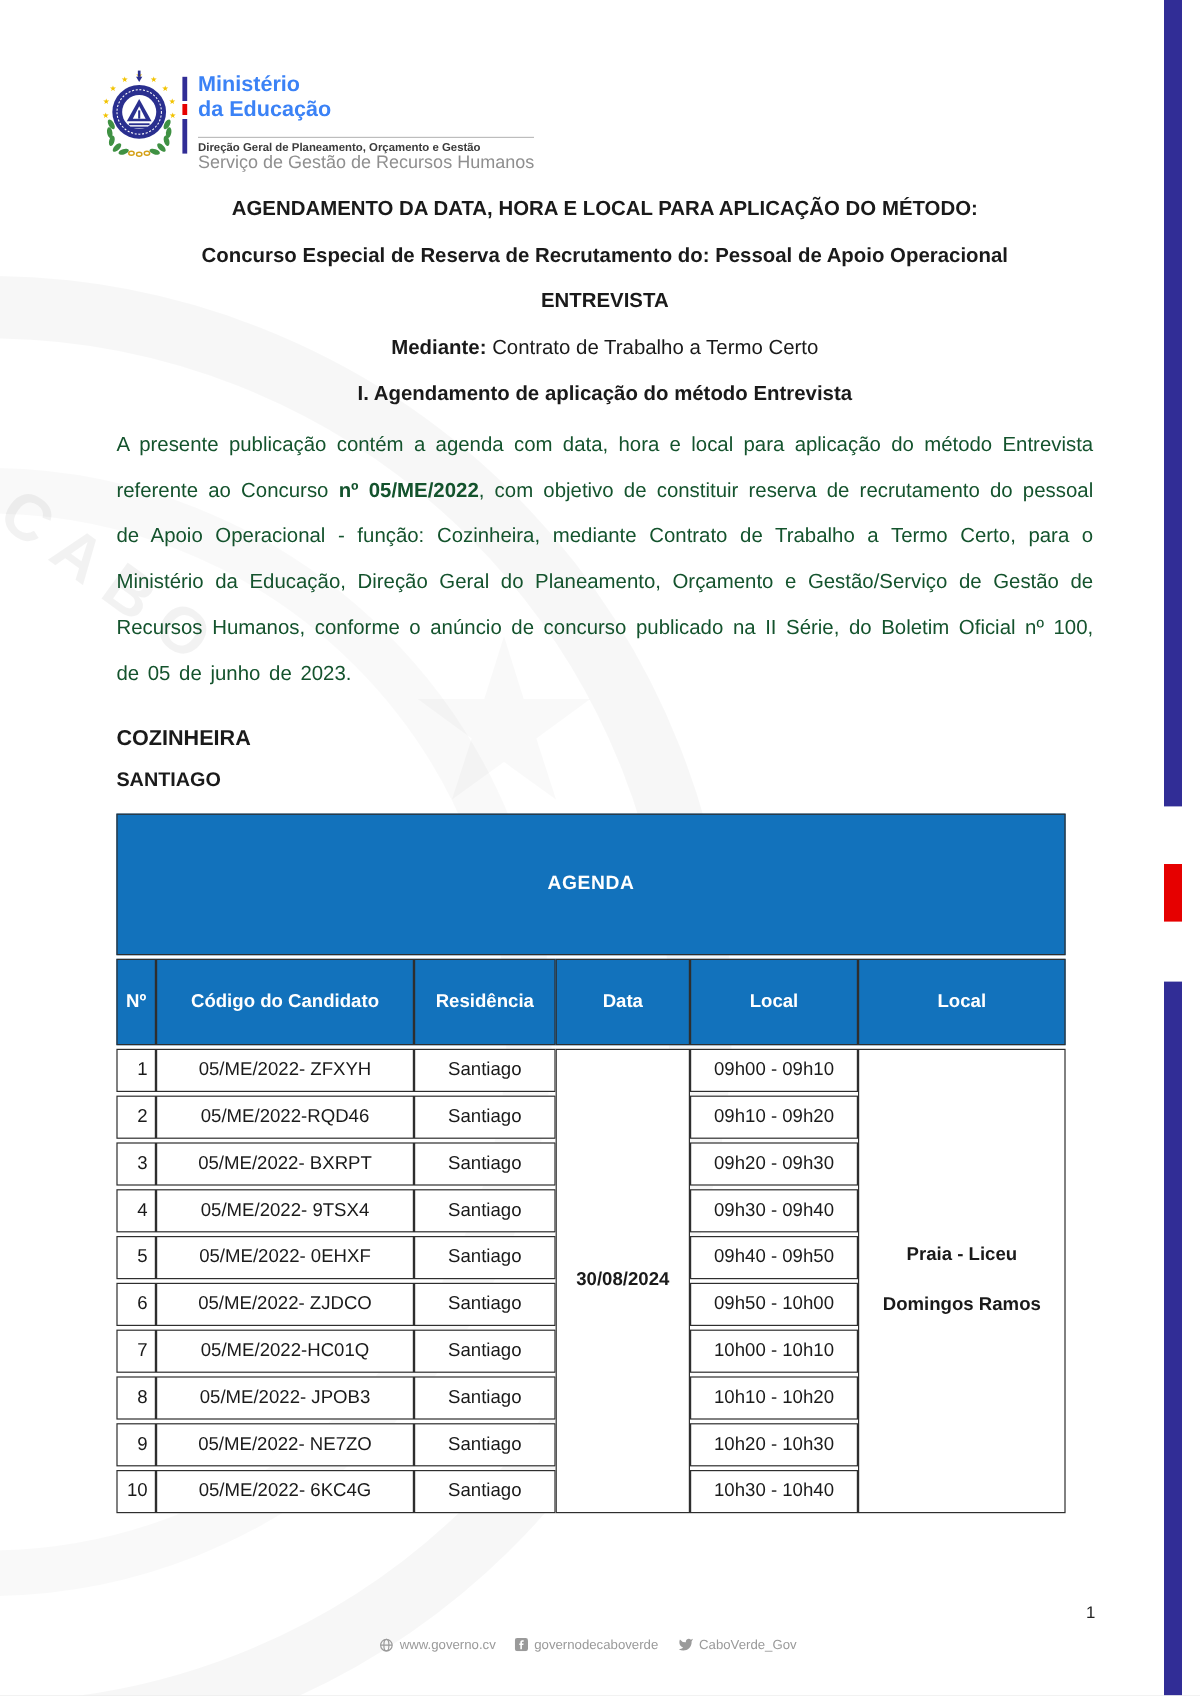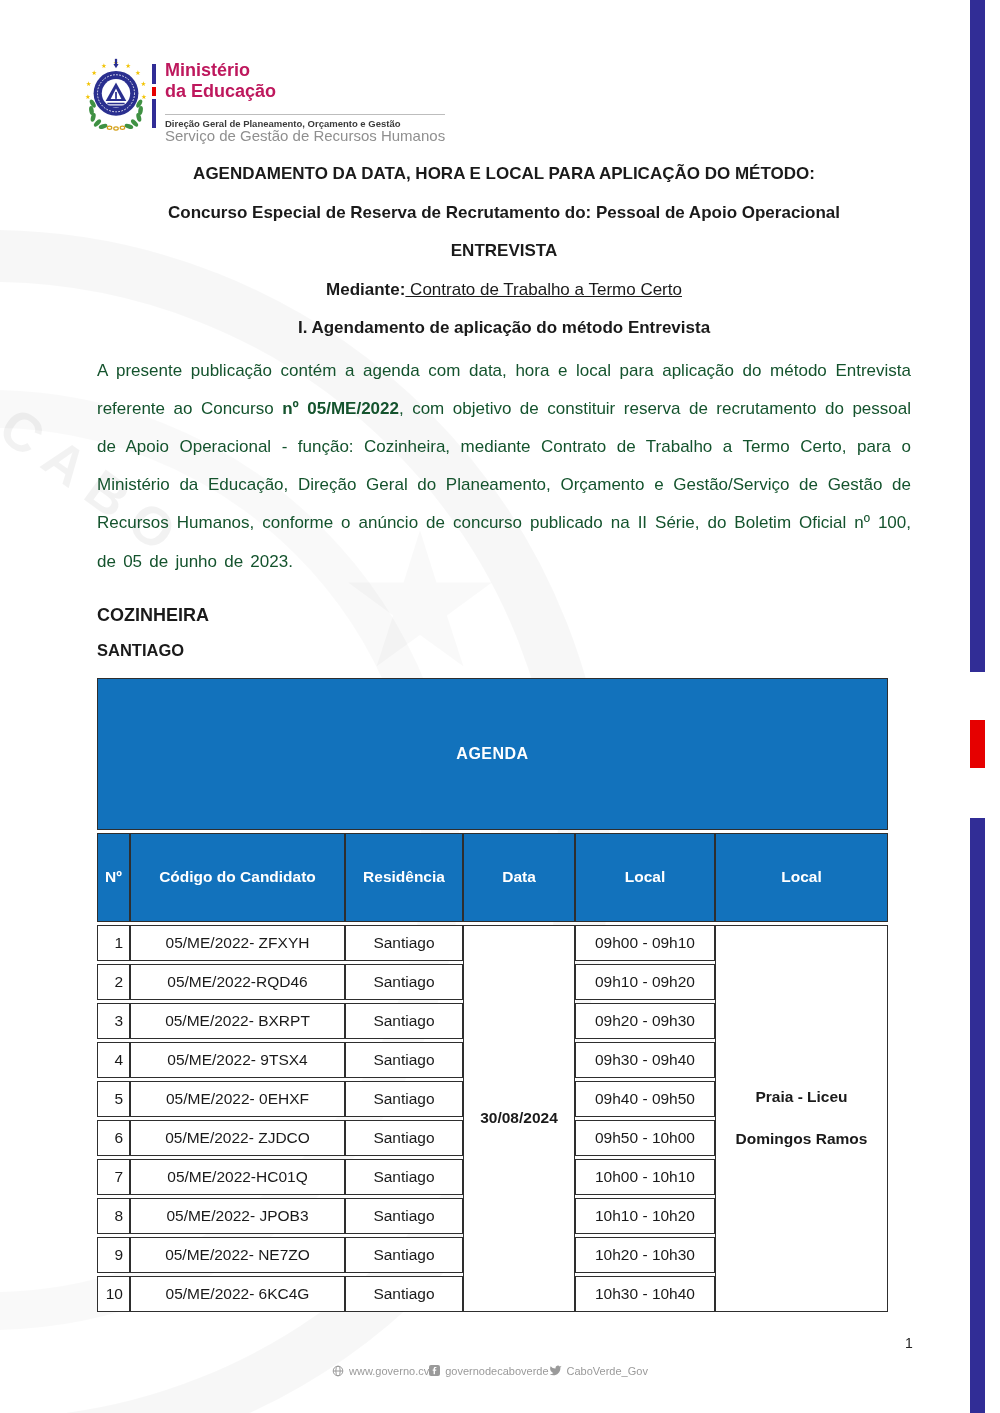--- a/index.html
+++ b/index.html
@@ -31,60 +31,60 @@
   }
 
   
   .logo-block { position:absolute; left:85px; top:52px; height:92px; }
   .logo-bar {
     position:absolute; left:67px; top:12px; width:4px; height:64px;
     background:linear-gradient(#312D96 0 20px, #ffffff 20px 23px, #E60000 23px 32px,
                                #ffffff 32px 35px, #312D96 35px 64px);
   }
   .logo-text { position:absolute; left:80px; top:8px; white-space:nowrap; }
-  .ministry-line { font-size:18px; font-weight:bold; color:#be185d; line-height:21px; }
+  .ministry-line { font-size:18px; font-weight:bold; color:#3b82f6; line-height:21px; }
   .dept-box { margin-top:12px; padding-top:3px; border-top:1px solid #bdbdbd; }
   .dept-line { font-size:9.5px; font-weight:bold; color:#3b3b3b; line-height:12px; }
   .service-line { font-size:15px; color:#8f8f8f; line-height:12px; }
 
   
   .content { position:absolute; left:97px; top:155px; width:814px; }
   .tline { text-align:center; font-weight:bold; font-size:17px; line-height:38.5px; }
-  .tline .plain { font-weight:normal;text-decoration:underline; }
+  .tline .plain { font-weight:normal; }
   .para {
     margin-top:4px; font-size:17px; line-height:38.2px; text-align:justify;
     word-spacing:2.5px; color:#14532d;
   }
   .head-coz { margin-top:24px; font-size:18px; font-weight:bold; }
   .head-loc { margin-top:15px; font-size:16.5px; font-weight:bold; }
 
   
   table.agenda {
     margin-top:15px; width:791px; table-layout:fixed;
     border-collapse:separate; border-spacing:0 3px;
   }
   table.agenda th, table.agenda td { border:1px solid #2e2e2e; }
   th.agenda-title {
-    height:152px; background:#1272BC; color:#ffffff;
+    height:118px; background:#1272BC; color:#ffffff;
     font-size:16px; font-weight:bold; text-align:center; letter-spacing:0.5px;
   }
   tr.cols th {
-    height:89px; background:#1272BC; color:#ffffff;
+    height:72px; background:#1272BC; color:#ffffff;
     font-size:15.5px; font-weight:bold; text-align:center;
   }
   tbody td { height:36px; background:#ffffff; font-size:15.5px; text-align:center; vertical-align:middle; }
   td.num { text-align:right; padding-right:6px; }
   td.data-cell { font-weight:bold; font-size:15.5px; }
   td.local-cell { font-weight:bold; font-size:15.5px; }
   .local-l1 { margin-bottom:24px; }
 
   
   .social-footer {
     position:absolute; top:1364px; left:0; width:940px;
-    display:flex; justify-content:center; align-items:center; 
+    display:flex; justify-content:center; align-items:center; gap:16px;
     color:#9a9a9a; font-size:11px;padding-left:40px;
   }
   .social-item { display:flex; align-items:center; gap:5px; }
   .social-item svg { display:block; }
   .page-number { position:absolute; left:905px; top:1335px; font-size:14px; color:#222; }
 </style>
 </head>
 <body>
 
 <div class="page">

